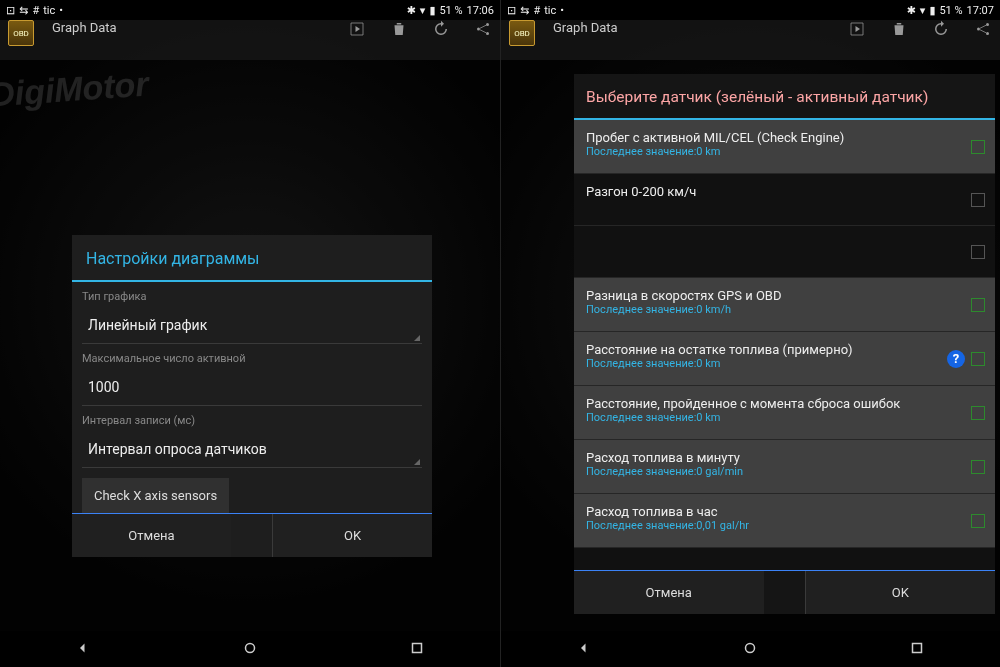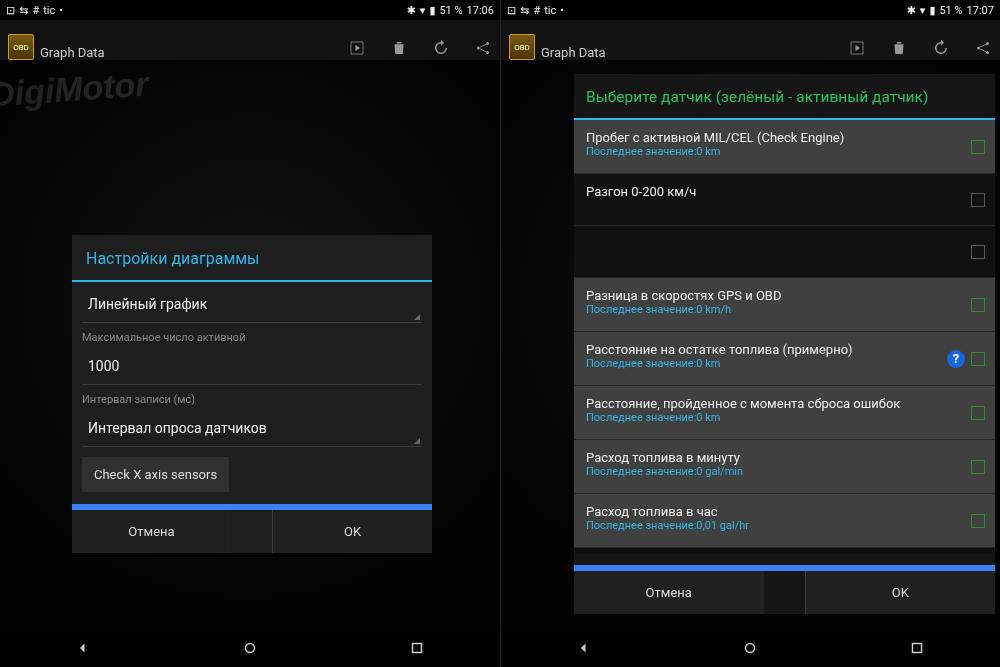--- a/index.html
+++ b/index.html
@@ -24,24 +24,24 @@
     display: flex; align-items: center;
     padding: 0 6px;
     background: #000;
     color: #eee;
     font-size: 11px;
   }
   .statusbar .left { display:flex; gap:4px; align-items:center; }
   .statusbar .right { margin-left:auto; display:flex; gap:4px; align-items:center; }
   .appbar {
     height: 40px;
-    display:flex; align-items:flex-end;
+    display:flex; align-items:flex-start;
     padding: 0 8px;
     background: rgba(20,20,20,0.9);
-    gap: 6px;
+    gap: 18px;
   }
   .app-icon {
     width: 26px; height: 26px;
     background: linear-gradient(#7a5a10,#4a350a);
     border: 1px solid #c89a30;
     border-radius: 2px;
     display:flex; align-items:center; justify-content:center;
     font-size: 8px; color:#ffc;
   }
   .app-title { color:#ccc; font-size:13px; }
@@ -80,40 +80,40 @@
   }
   .select-btn {
     margin:10px 10px 0;
     padding:10px 12px;
     background:#303030;
     color:#ddd;
     font-size:13px;
     width:fit-content;
   }
   .dialog-buttons {
-    display:flex; margin-top:12px;
-    border-top:6px solid #3b82f6;
+    display:flex; margin-top:0;
+    border-top:1px solid #3b82f6;
     gap:41px;
   }
   .dialog-buttons .btn {
     flex:1; text-align:center; padding:14px 0;
     color:#ddd; font-size:13px;
     background:#202020;
   }
   .dialog-buttons .btn + .btn { border-left:1px solid #3a3a3a; }
   
   .dialog2 {
     position:absolute;
     left:73px; top:14px; right:5px; bottom:17px;
     background:#151515;
     display:flex; flex-direction:column;
   }
   .dialog2-title {
     padding:14px 12px 12px;
-    color:#22c55e; font-size:15.5px;
+    color:#fca5a5; font-size:15.5px;
   }
   .underline-cyan { height:2px; background:#33b5e5; }
   .list { flex:1; overflow:hidden; }
   .row {
     padding:10px 12px 2px;
     border-bottom:1px solid #262626;
     background:#111;
     position:relative;
     min-height:54px;
   }
@@ -187,20 +187,21 @@
             <path d="M8 11l8-4M8 13l8 4" stroke="#999" fill="none"></path>
           </svg></span>
     </div>
   </div>
   <div class="content">
     <div class="watermark">DigiMotor</div>
     <div class="dim-overlay"></div>
     <div class="dialog">
       <div class="dialog-title">Настройки диаграммы</div>
       <div class="underline-blue"></div>
+      <div class="field-label">Тип графика</div>
       <div class="field-value">
         <span>Линейный график</span>
         <div class="spinner-caret"></div>
       </div>
       <div class="field-label">Максимальное число активной</div>
       <div class="field-value">
         <span>1000</span>
       </div>
       <div class="field-label">Интервал записи (мс)</div>
       <div class="field-value">

